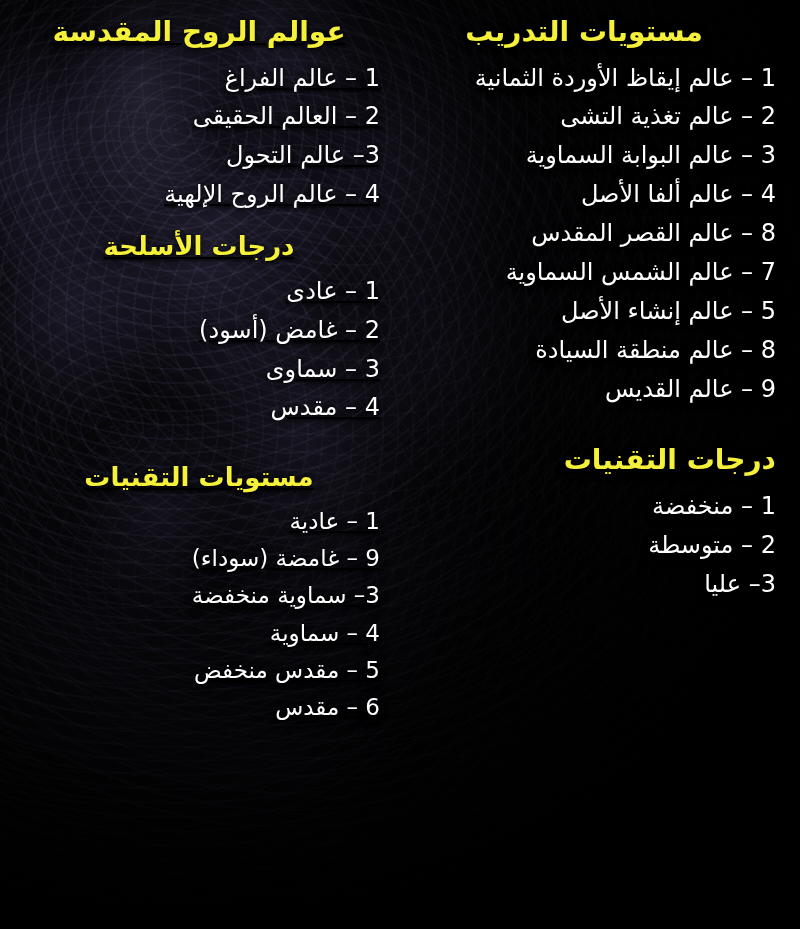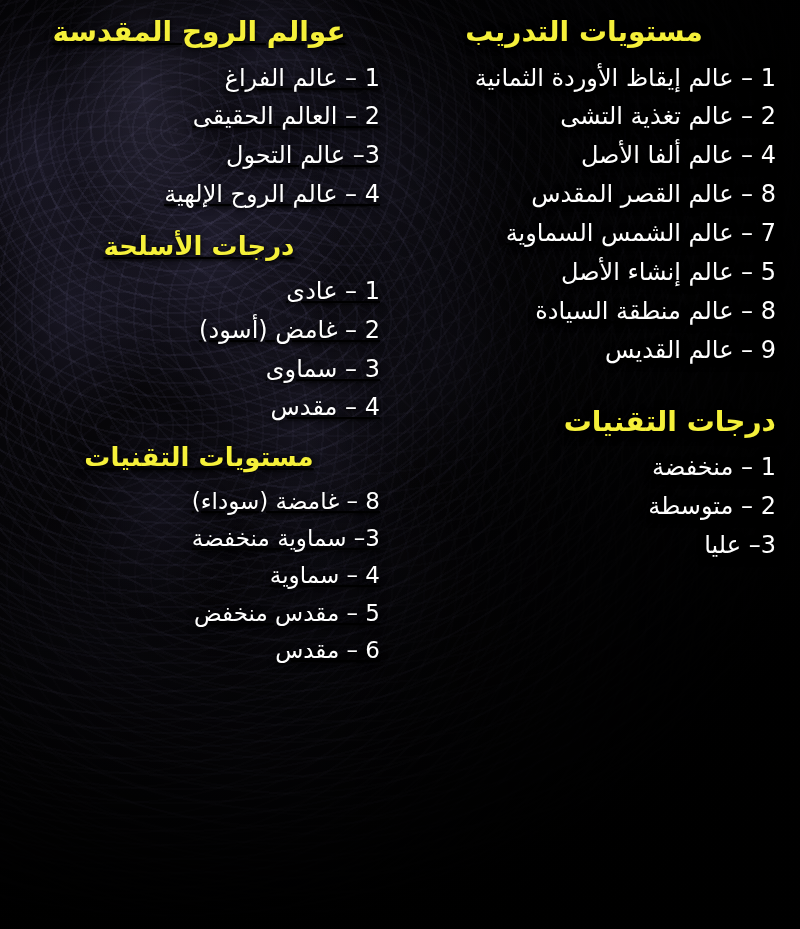--- a/index.html
+++ b/index.html
@@ -99,39 +99,40 @@
     line-height: 1.62;
     text-align: right;
     text-shadow: 0 1px 3px rgba(0,0,0,0.95), 0 0 8px rgba(0,0,0,0.75);
     white-space: nowrap;
   }
   .item-sm { font-size: 23px; }
 
   .col-right .section:nth-of-type(1) { margin-bottom: 32px; }
   .col-right .section:nth-of-type(2) .section-title { margin-top: 22px; text-align: right; }
   .col-left .section:nth-of-type(1) { margin-bottom: 14px; }
-  .col-left .section:nth-of-type(2) { margin-bottom: 12px; }
+  .col-left .section:nth-of-type(2) { margin-bottom: 32px; }
 </style>
 </head>
 <body>
 
 <div id="poster">
 
   <div class="bg-layer bg-damask"></div>
   <div class="bg-layer bg-swirls"></div>
   <div class="bg-layer bg-vignette"></div>
 
   <div class="content">
 
     <div class="column col-right">
 
       <div class="section">
         <div class="section-title">مستويات التدريب</div>
         <div class="item">1 – عالم إيقاظ الأوردة الثمانية</div>
         <div class="item">2 – عالم تغذية التشى</div>
+        <div class="item">3 – عالم البوابة السماوية</div>
         <div class="item">4 – عالم ألفا الأصل</div>
         <div class="item">8 – عالم القصر المقدس</div>
         <div class="item">7 – عالم الشمس السماوية</div>
         <div class="item">5 – عالم إنشاء الأصل</div>
         <div class="item">8 – عالم منطقة السيادة</div>
         <div class="item">9 – عالم القديس</div>
       </div>
 
       <div class="section">
         <div class="section-title">درجات التقنيات</div>
@@ -155,21 +156,22 @@
       <div class="section">
         <div class="section-title title-sm">درجات الأسلحة</div>
         <div class="item">1 – عادى</div>
         <div class="item">2 – غامض (أسود)</div>
         <div class="item">3 – سماوى</div>
         <div class="item">4 – مقدس</div>
       </div>
 
       <div class="section">
         <div class="section-title title-sm">مستويات التقنيات</div>
-        <div class="item item-sm">8 – غامضة (سوداء)</div>
+        <div class="item item-sm">1 – عادية</div>
+        <div class="item item-sm">9 – غامضة (سوداء)</div>
         <div class="item item-sm">3– سماوية منخفضة</div>
         <div class="item item-sm">4 – سماوية</div>
         <div class="item item-sm">5 – مقدس منخفض</div>
         <div class="item item-sm">6 – مقدس</div>
       </div>
 
     </div>
 
   </div>
 </div>

